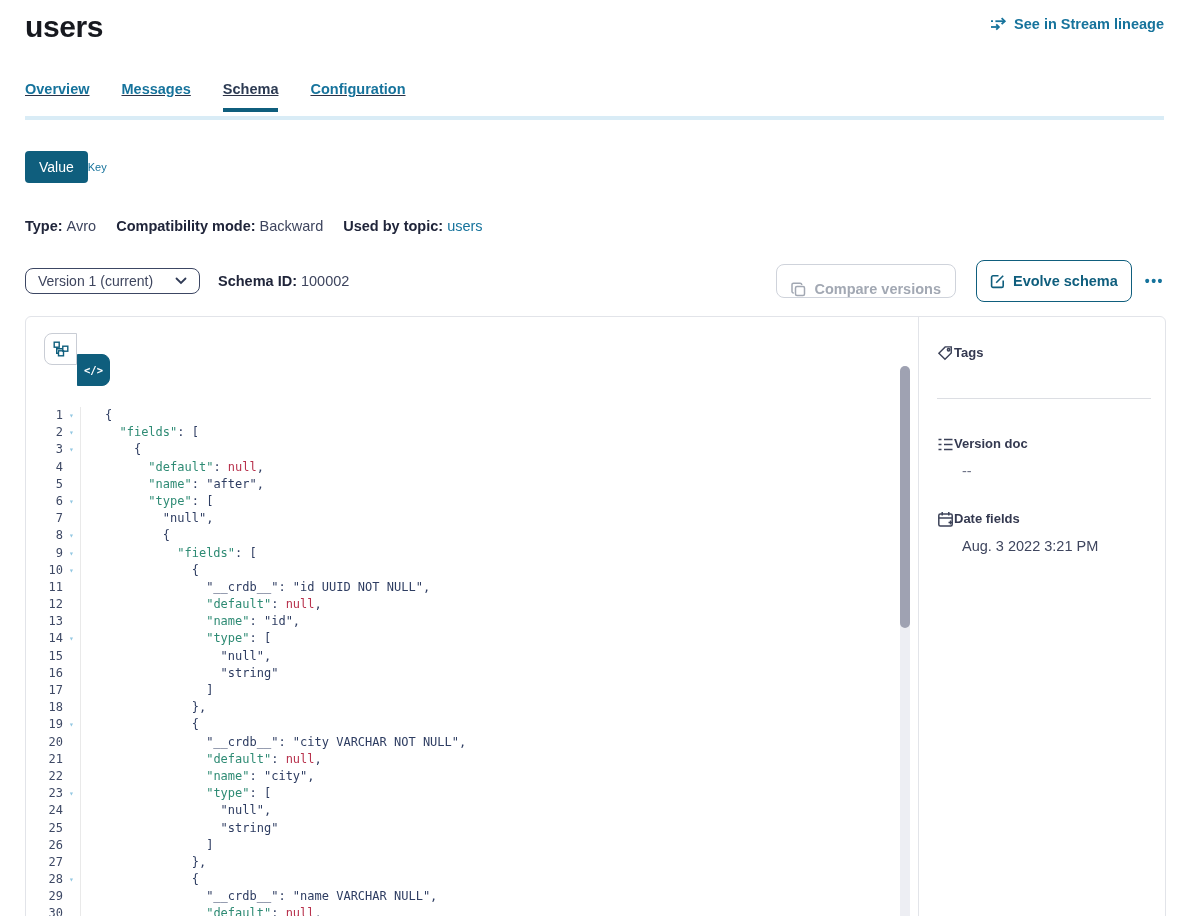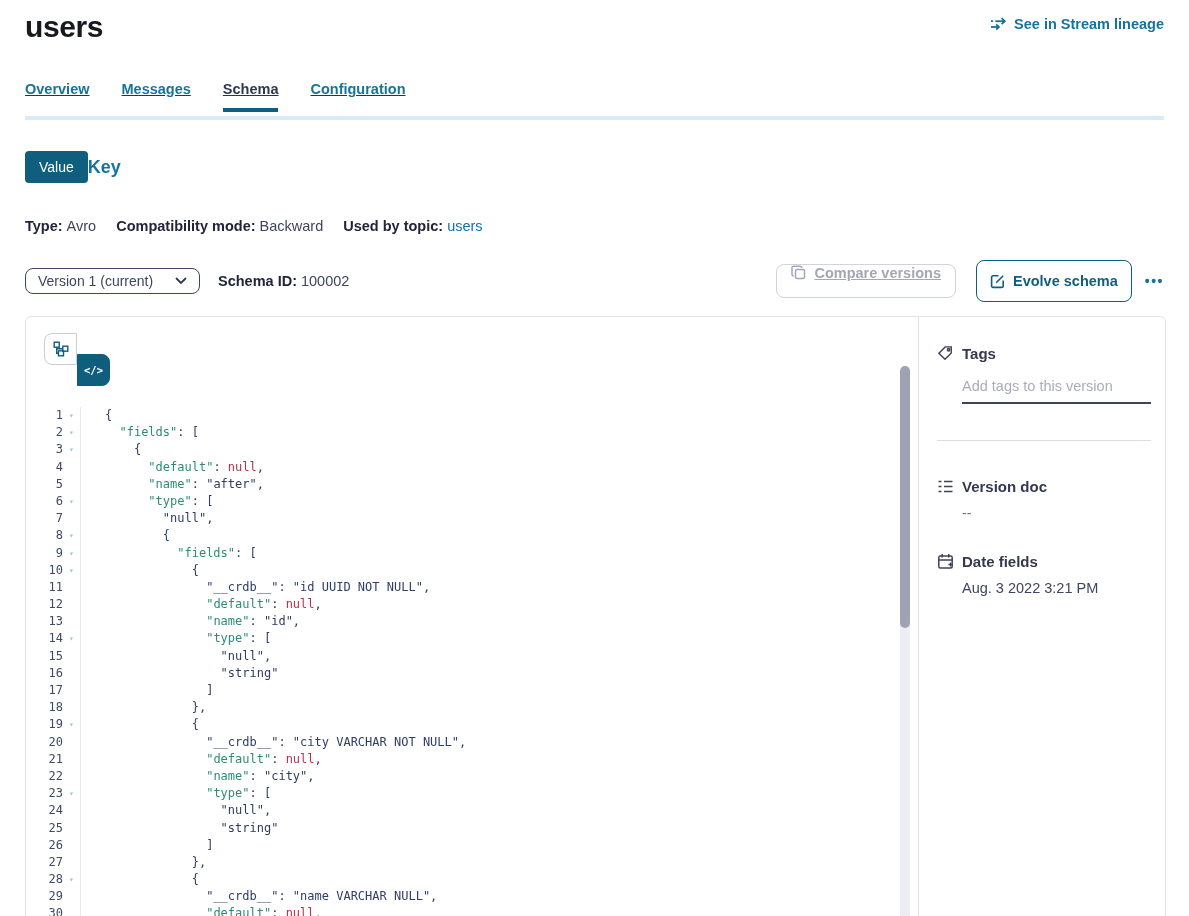--- a/index.html
+++ b/index.html
@@ -25,41 +25,41 @@
     cursor:pointer;
   }
   .tab.active { color:#2c3a52; border-bottom-color:#0f5e7d; }
   .tab-strip { height:4px; background:#d9ecf6; margin:0 25px; position:relative; z-index:1; }
   
   .vk-row { display:flex; align-items:center; margin:31px 0 0 25px; }
   .value-btn {
     background:#0f5e7d; color:#fff; border:none; border-radius:4px;
     padding:8px 14px; font-size:14px; font-family:inherit; cursor:pointer;
   }
-  .key-link { color:#16739c; font-size:18px; cursor:pointer;font-weight:bold; }
+  .key-link { color:#16739c; font-size:11px; cursor:pointer; }
   
   .meta-row { display:flex; gap:20px; margin:35px 0 0 25px; font-size:14.5px; }
   .meta-item .lbl { font-weight:700; color:#20253a; }
   .meta-item .val { color:#3e455e; margin-left:4px; }
   .meta-item .val.link { color:#16739c; cursor:pointer; }
   
   .version-bar { display:flex; align-items:center; margin:26px 25px 0; }
   .version-select {
     width:175px; height:26px; border:1px solid #3c4663; border-radius:8px;
     display:flex; align-items:center; justify-content:space-between;
     padding:0 12px; font-size:14px; color:#3e455e; background:#fff; cursor:pointer;
   }
   .schema-id { margin-left:18px; font-size:14.5px; }
   .schema-id .lbl { font-weight:700; color:#20253a; }
   .schema-id .val { color:#3e455e; margin-left:4px; }
   .vb-right { margin-left:auto; display:flex; align-items:center; }
   .compare-btn {
     height:34px; padding:0 14px; border:1px solid #cfd3db; border-radius:8px; background:#fff;
     color:#a2a8b3; font-size:14.5px; font-weight:600; font-family:inherit;
-    display:flex; align-items:flex-start; gap:8px; cursor:default;text-decoration:underline;
+    display:flex; align-items:flex-end; gap:8px; cursor:default;
   }
   .evolve-btn {
     height:42px; padding:0 13px; border:1px solid #0f5e7d; border-radius:8px; background:#fff;
     color:#0f5e7d; font-size:14.5px; font-weight:700; font-family:inherit;
     display:flex; align-items:center; gap:8px; margin-left:20px; cursor:pointer;
   }
   .more-btn {
     margin-left:13px; color:#16739c; font-size:14px; font-weight:700; letter-spacing:1.5px;
     cursor:pointer; background:none; border:none; font-family:inherit;
   }
@@ -84,21 +84,21 @@
   .code-text { padding-left:24px; }
   .seg-k { color:#2e8b74; }
   .seg-p { color:#2e3d62; }
   .seg-n { color:#b8324d; }
   .sb-track { position:absolute; right:8px; top:49px; bottom:0; width:10px;
     background:#edeef3; border-radius:6px; }
   .sb-thumb { position:absolute; right:8px; top:49px; width:10px; height:262px;
     background:#9fa2b2; border-radius:6px; cursor:grab; }
   
   .sidebar { flex:1; padding:28px 14px 0 18px; }
-  .sb-head { display:flex; align-items:flex-start; gap:8px; font-size:15px; font-weight:700; color:#343950; }
+  .sb-head { display:flex; align-items:flex-start; font-size:13px; font-weight:700; color:#343950; }
   .tags-input {
     display:block; width:calc(100% - 25px); margin:16px 0 0 25px; padding:0 0 8px;
     border:none; border-bottom:2px solid #3c4360; outline:none; background:transparent;
     font-size:14.5px; font-family:inherit; color:#3e455e;
   }
   .tags-input::placeholder { color:#a9adbb; }
   .sb-divider { height:1px; background:#dcdee3; margin-top:36px; }
   .sb-block-doc { margin-top:37px; }
   .sb-block-date { margin-top:32px; }
   .sb-value { margin:10px 0 0 25px; font-size:14.5px; color:#3e455e; }
@@ -237,21 +237,20 @@
   <aside class="sidebar">
     <div class="sb-head">
       <span class="icon">
         <svg width="17" height="17" viewBox="0 0 17 17" fill="none" stroke="#3c4258" stroke-width="1.5">
           <path d="M2 8.6 L8.6 2 H15 V8.4 L8.4 15 Z" transform="translate(0,0) scale(0.95)"></path>
           <circle cx="11.6" cy="4.8" r="1.2"></circle>
         </svg>
       </span>
       <span>Tags</span>
     </div>
-    <input class="tags-input" type="text" placeholder="Add tags to this version" style="">
     <div class="sb-divider"></div>
 
     <div class="sb-block-doc">
       <div class="sb-head">
         <span class="icon">
           <svg width="17" height="17" viewBox="0 0 17 17" fill="none" stroke="#3c4258" stroke-width="1.7">
             <path d="M1.5 3.5 H4.5"></path>
               <path d="M7 3.5 H15.5"></path>
             <path d="M1.5 8.5 H4.5"></path>
               <path d="M7 8.5 H15.5"></path>

